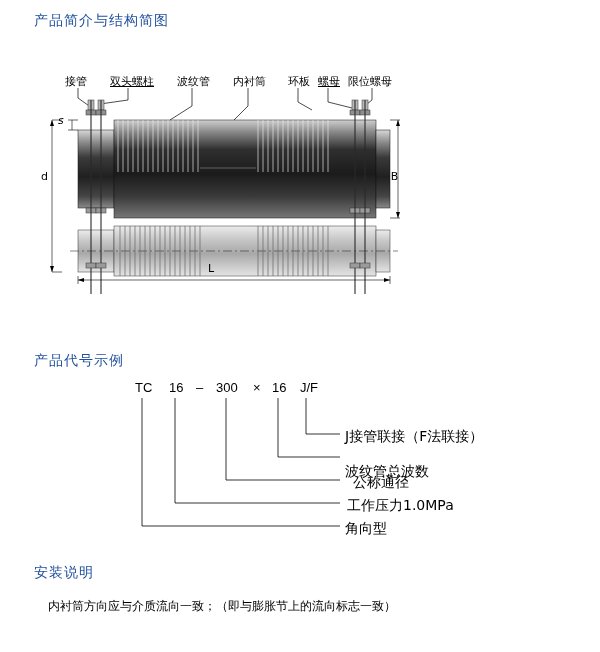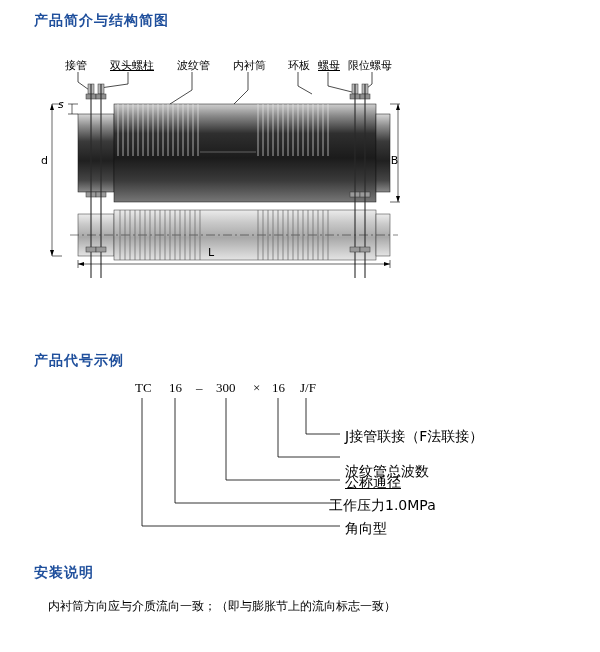--- a/index.html
+++ b/index.html
@@ -11,34 +11,34 @@
     width: 600px;
     height: 652px;
     position: relative;
     font-family: "DejaVu Sans", "Liberation Sans", sans-serif;
     color: #000;
     overflow: hidden;
   }
   .section-title {
     position: absolute;
     font-size: 14px;
-    font-weight: bold;
+    font-weight: normal;
     color: #1f4f9c;
     letter-spacing: 1px;
     white-space: nowrap;
   }
   .title-1 { left: 34px; top: 12px; }
   .title-2 { left: 34px; top: 352px; }
   .title-3 { left: 34px; top: 564px; }
 
   
   #drawing {
     position: absolute;
     left: 0;
-    top: 42px;
+    top: 58px;
     width: 480px;
     height: 240px;
   }
   .callout-label {
     position: absolute;
     font-size: 11px;
     white-space: nowrap;
     color: #000;
   }
   .dim-label {
@@ -55,21 +55,21 @@
   #code {
     position: absolute;
     left: 0;
     top: 378px;
     width: 600px;
     height: 165px;
   }
   .code-token {
     position: absolute;
     font-size: 13px;
-    font-family: Liberation Serif, serif;
+    font-family: Liberation Sans, sans-serif;
     white-space: nowrap;
   }
   .code-desc {
     position: absolute;
     font-size: 14px;
     white-space: nowrap;
     color: #000;
   }
 
   
@@ -306,22 +306,22 @@
   <div class="code-token" style="left:135px; top:2px;">TC</div>
   <div class="code-token" style="left:169px; top:2px;">16</div>
   <div class="code-token" style="left:196px; top:2px;">–</div>
   <div class="code-token" style="left:216px; top:2px;">300</div>
   <div class="code-token" style="left:253px; top:2px;">×</div>
   <div class="code-token" style="left:272px; top:2px;">16</div>
   <div class="code-token" style="left:300px; top:2px;">J/F</div>
 
   <div class="code-desc" style="left:345px; top:50px;">J接管联接（F法联接）</div>
   <div class="code-desc" style="left:345px; top:73px;margin-top:12px;">波纹管总波数</div>
-  <div class="code-desc" style="left:345px; top:96px;text-decoration:underline;">公称通径</div>
-  <div class="code-desc" style="left:329px; top:119px;">工作压力1.0MPa</div>
+  <div class="code-desc" style="left:353px; top:96px;">公称通径</div>
+  <div class="code-desc" style="left:347px; top:119px;">工作压力1.0MPa</div>
   <div class="code-desc" style="left:345px; top:142px;">角向型</div>
 
   <svg width="600" height="165" viewBox="0 0 600 165">
     <g stroke="#000" stroke-width="0.8" fill="none">
 
       <path d="M306,20 L306,56 L340,56"></path>
 
       <path d="M278,20 L278,79 L340,79"></path>
 
       <path d="M226,20 L226,102 L340,102"></path>

